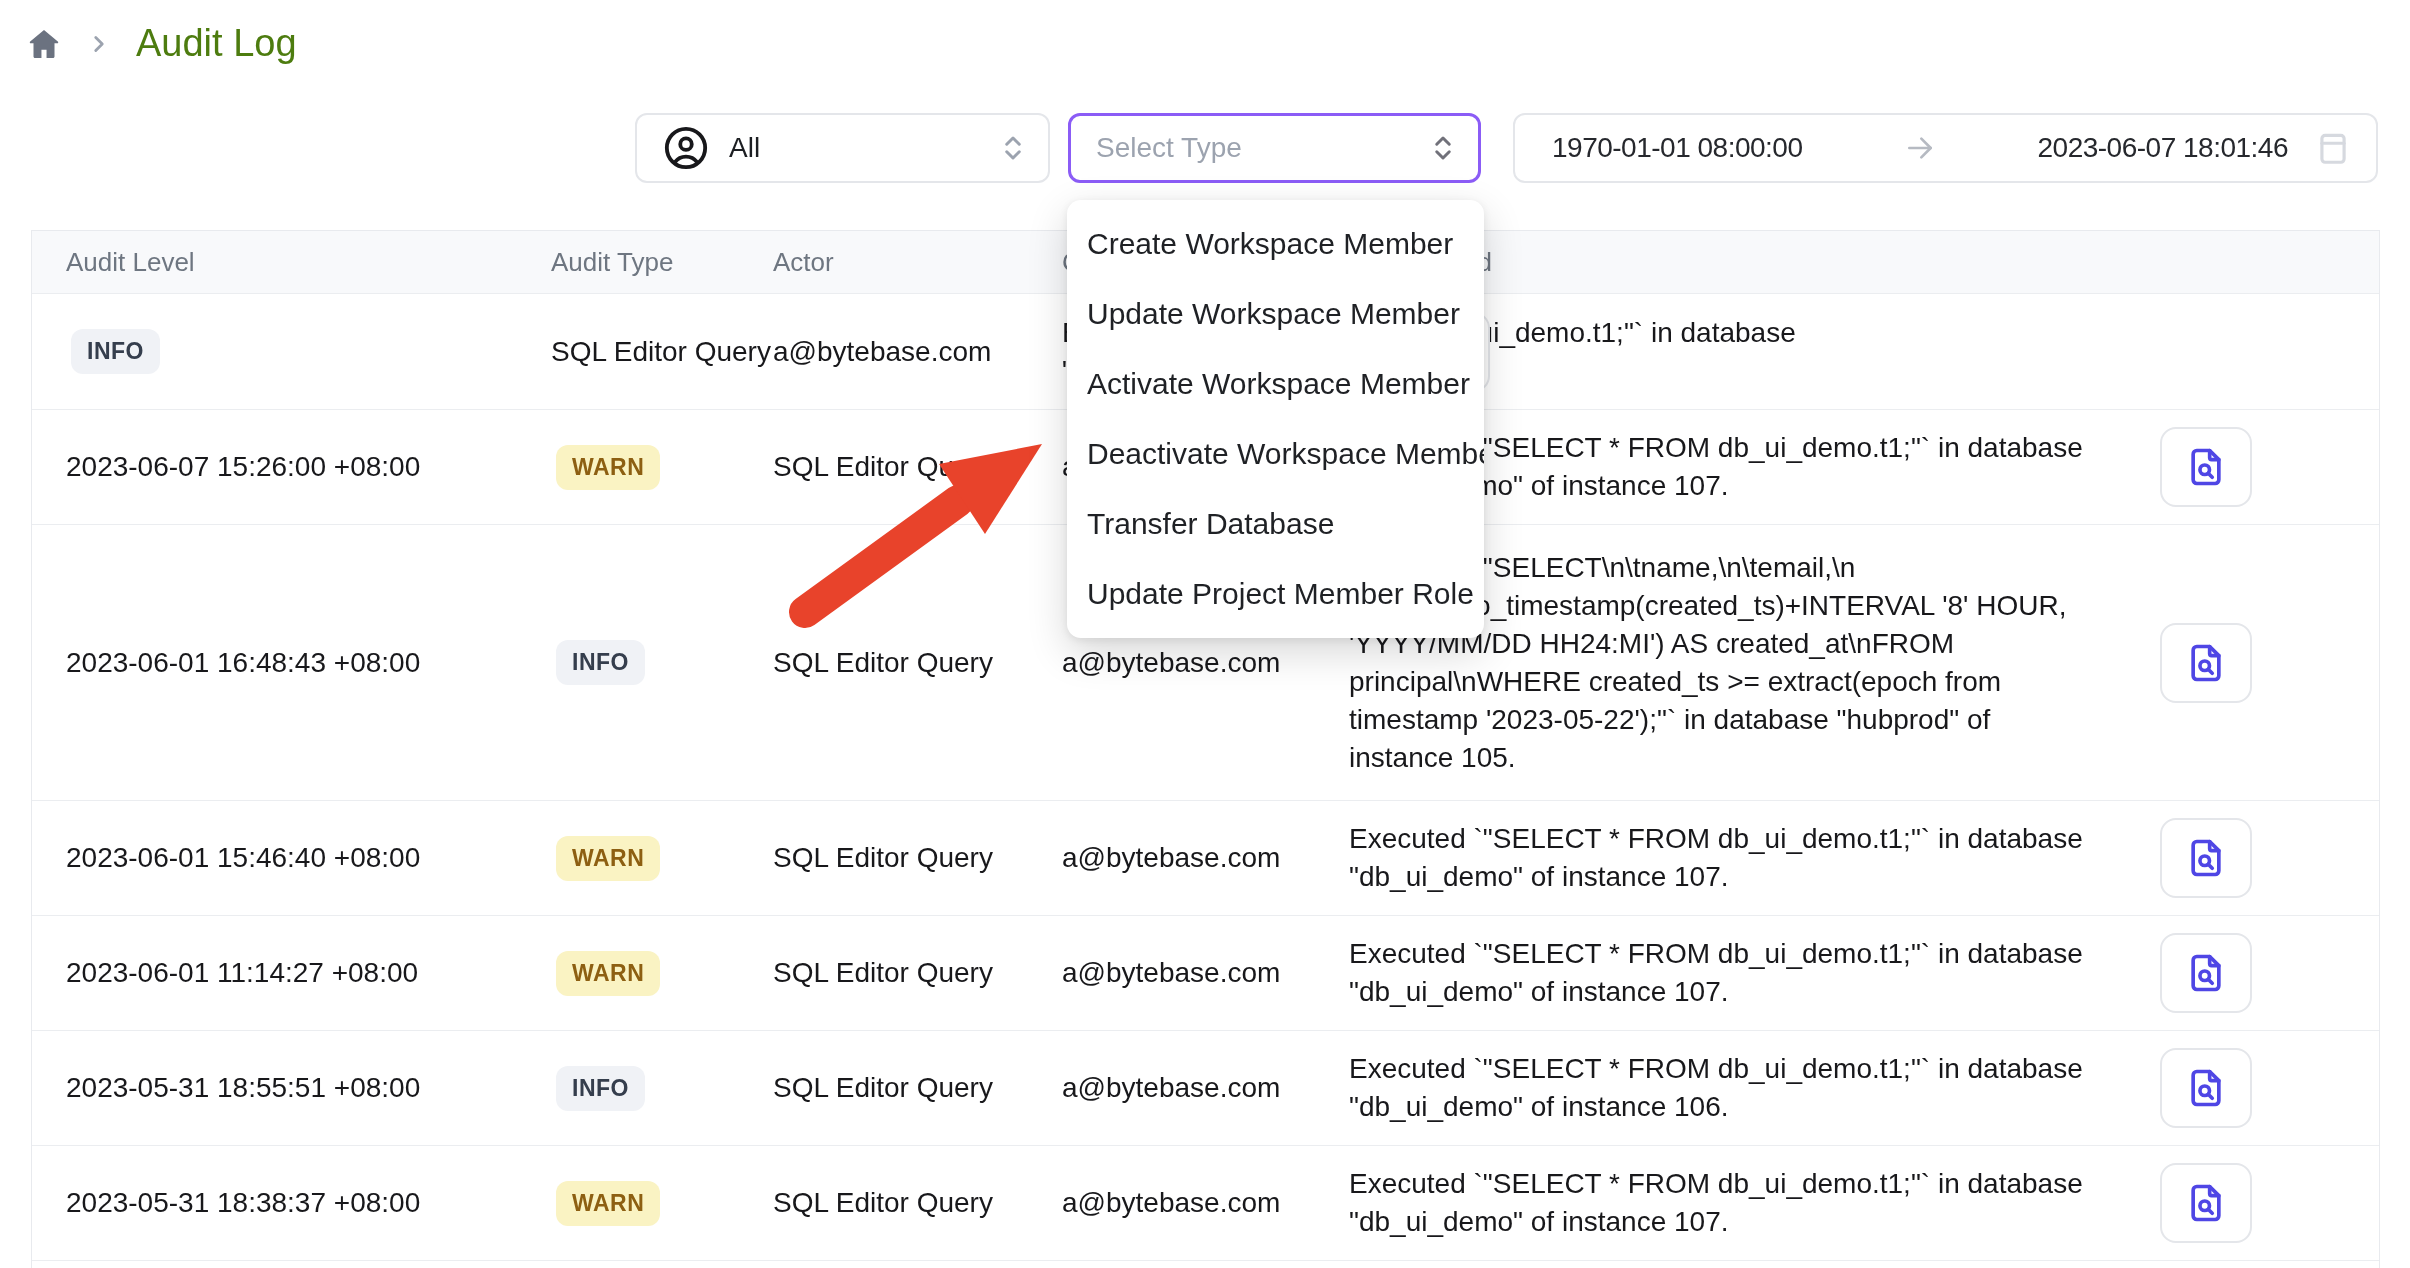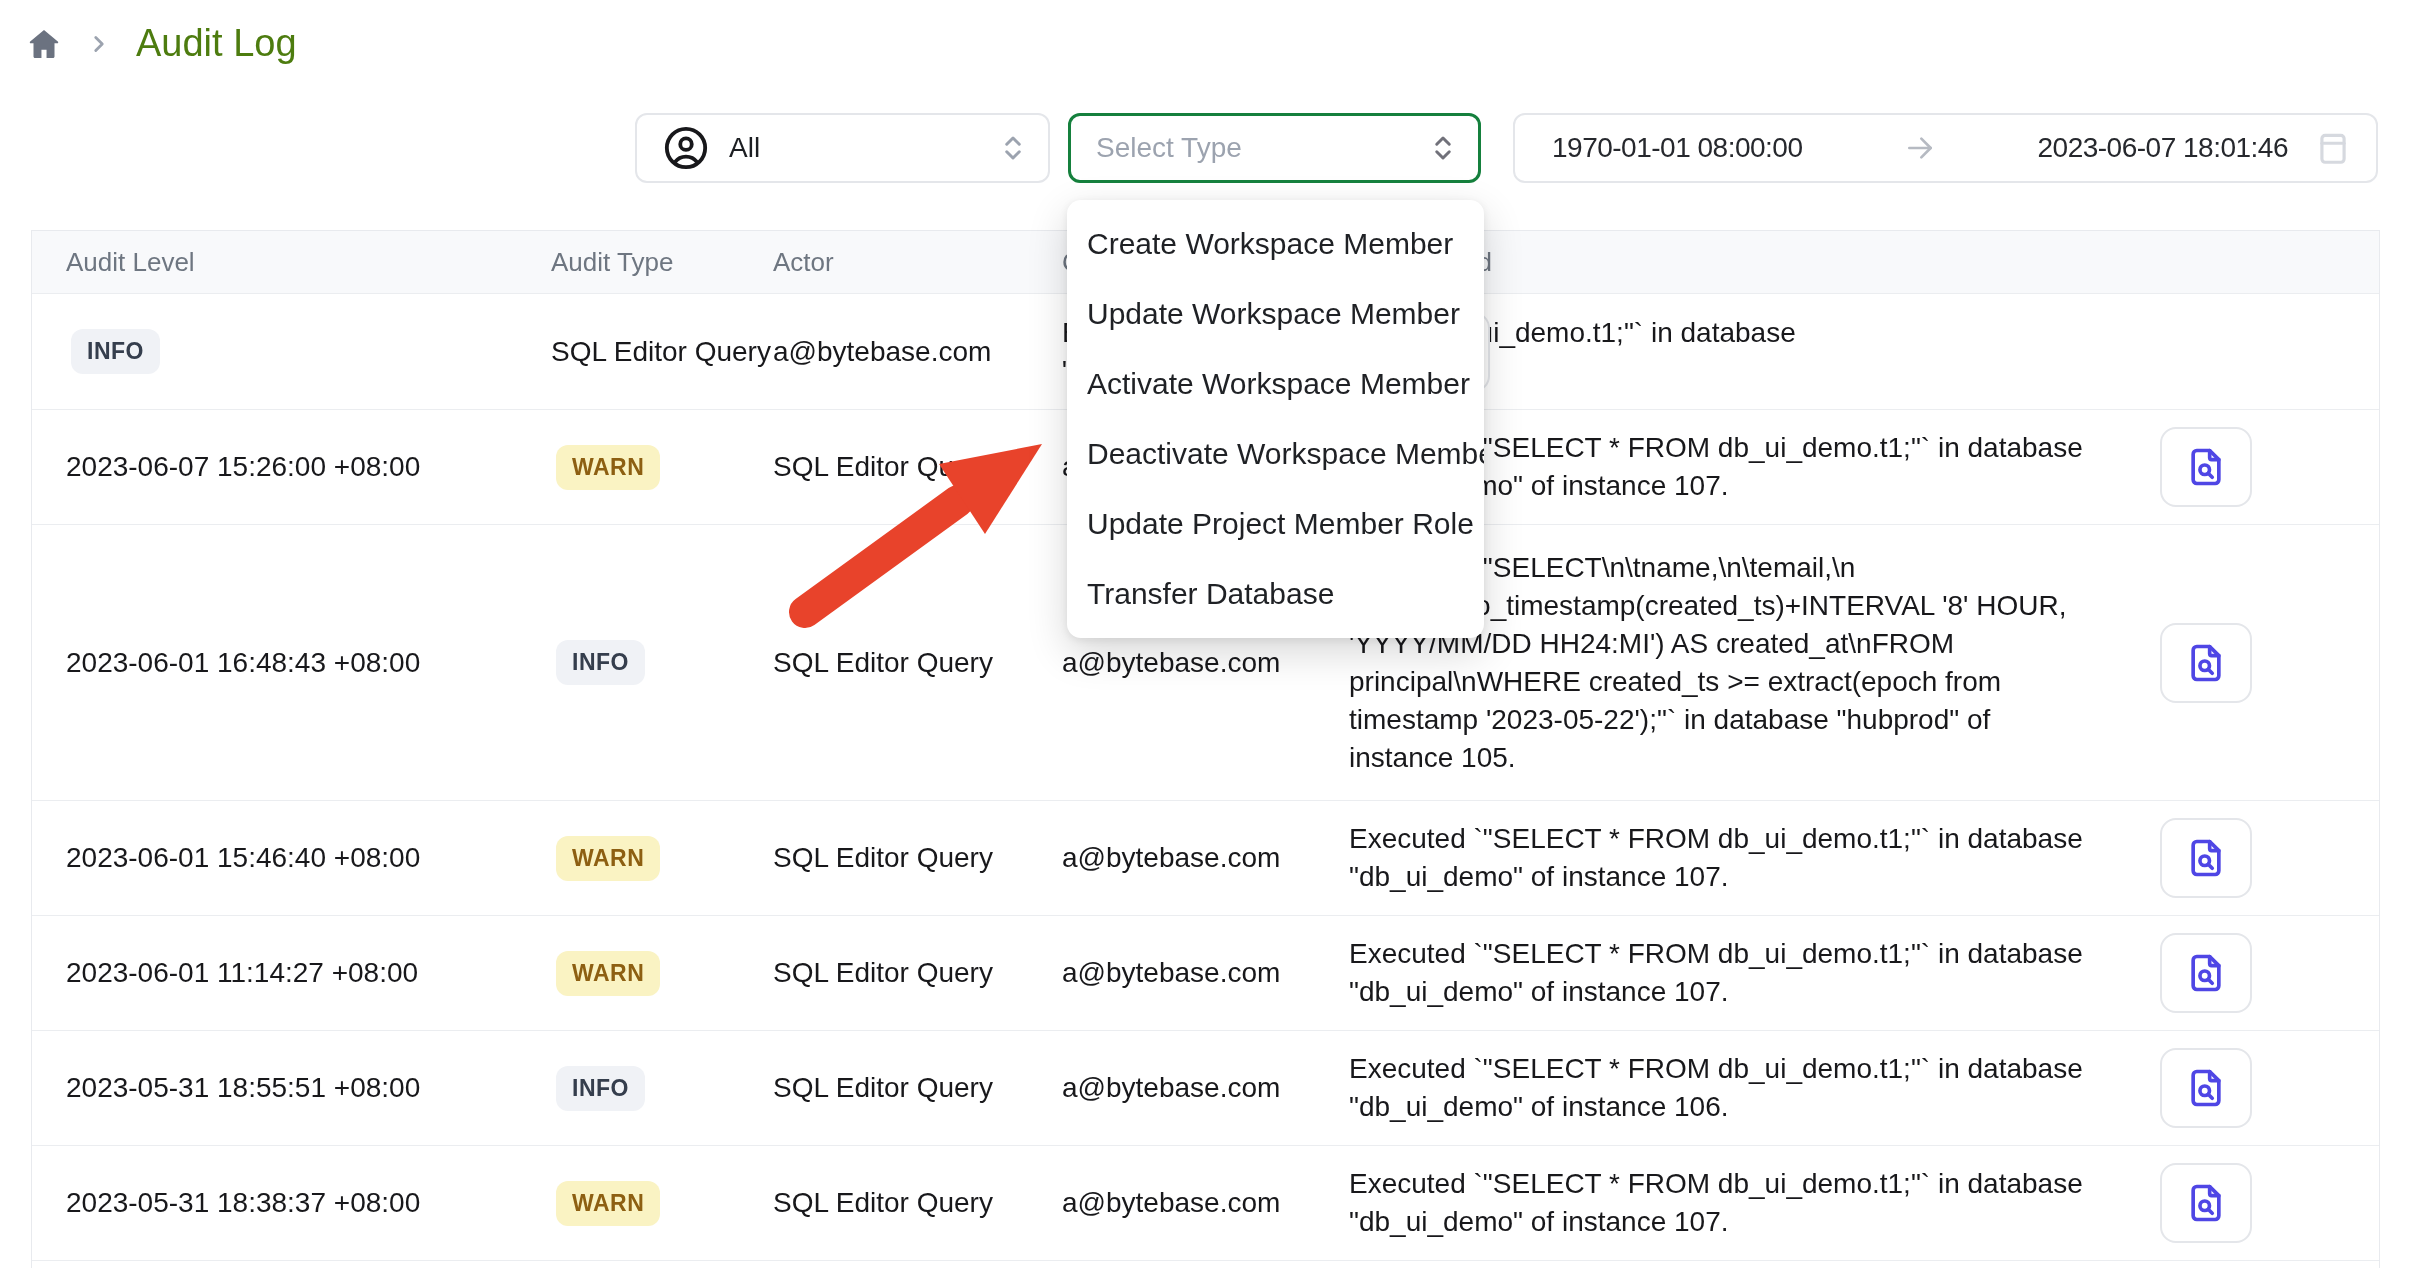--- a/index.html
+++ b/index.html
@@ -10,21 +10,21 @@
   .abs{position:absolute;}
 
   
   .breadcrumb{top:22px;left:26px;display:flex;align-items:center;gap:24px;z-index:1;}
   .crumb-title{font-size:38px;font-weight:500;color:#4d7c0f;}
 
   
   .control{top:113px;height:70px;background:#fff;border:2px solid #e4e6ea;border-radius:12px;
     display:flex;align-items:center;box-sizing:border-box;z-index:2;}
   .control.actor{left:635px;width:415px;padding:0 20px 0 26px;gap:20px;}
-  .control.type{left:1068px;width:413px;padding:0 20px 0 25px;border:3px solid #15803d;}
+  .control.type{left:1068px;width:413px;padding:0 20px 0 25px;border:3px solid #8b5cf6;}
   .control.daterange{left:1513px;width:865px;padding:0 24px 0 37px;}
   .control .value{font-size:28px;color:#1c1e22;}
   .control .placeholder{font-size:28px;color:#9ca3af;}
   .control .spacer{flex:1;}
   .date-text{font-size:28px;color:#26282d;letter-spacing:-0.5px;}
 
   
   .dropdown{left:1067px;top:200px;width:417px;height:438px;background:#fff;border-radius:14px;
     box-shadow:0 14px 40px rgba(0,0,0,.16),0 2px 8px rgba(0,0,0,.08);z-index:10;
     padding:9px 0;box-sizing:border-box;overflow:hidden;}
@@ -281,18 +281,18 @@
   <div class="dd-item">
       <span>Update Workspace Member</span>
     </div>
   <div class="dd-item">
       <span>Activate Workspace Member</span>
     </div>
   <div class="dd-item">
       <span>Deactivate Workspace Member</span>
     </div>
   <div class="dd-item">
+      <span>Transfer Database</span>
+    </div>
+  <div class="dd-item">
       <span>Update Project Member Role</span>
     </div>
-  <div class="dd-item">
-      <span>Transfer Database</span>
-    </div>
 </div>
 
 </body></html>

